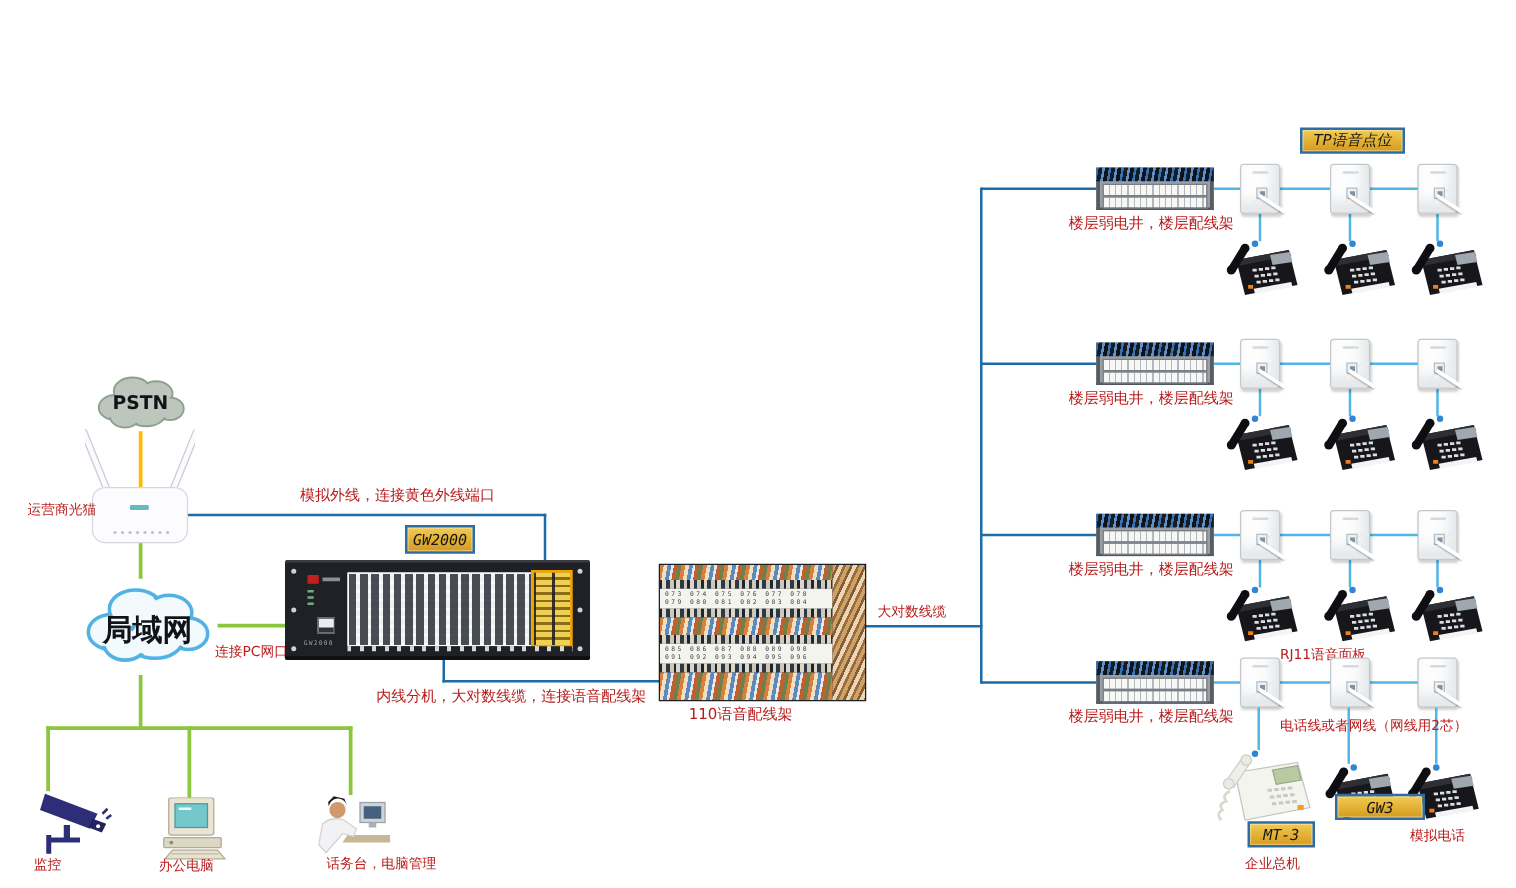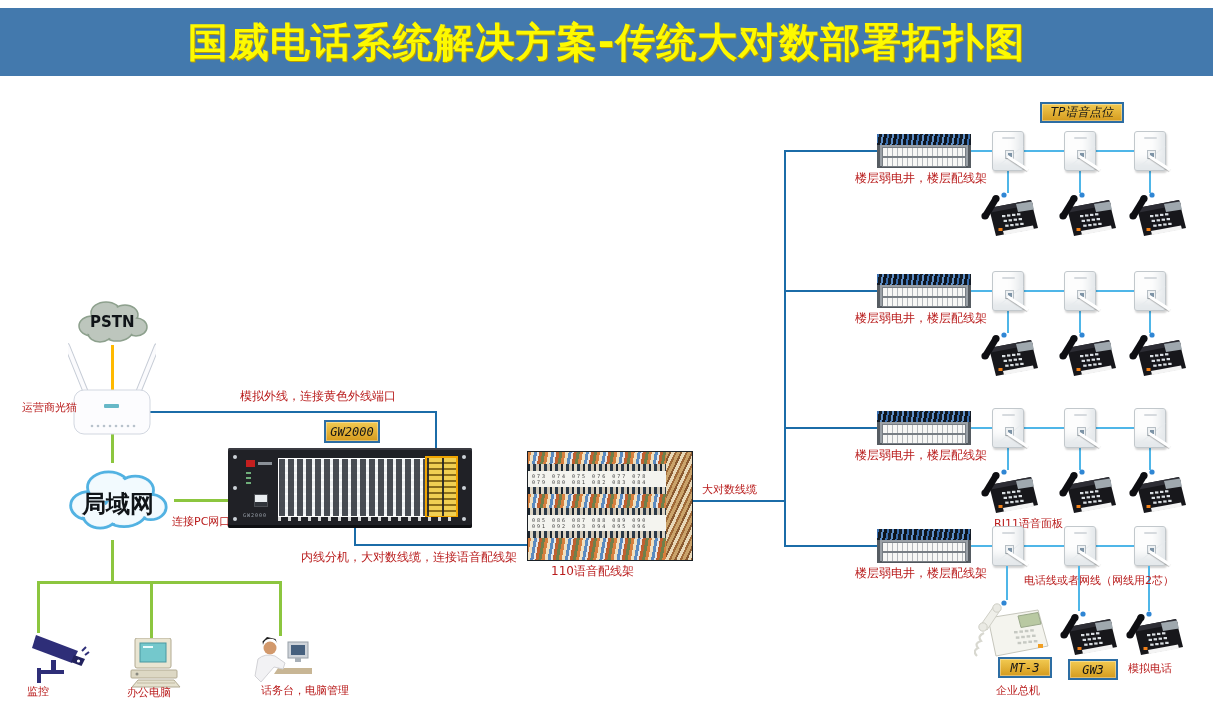--- a/index.html
+++ b/index.html
@@ -206,23 +206,20 @@
     <rect x="43" y="24" width="6" height="4" fill="#a8b0b8"></rect>
     <polygon points="26,34 60,34 60,40 22,40" fill="#c8b695"></polygon>
     <path d="M11,11 a7.5,7.5 0 0 1 14.5,-1 l-2,-5 -8.5,-2 -4.5,4.5 z" fill="#1c1c1c"></path>
     <circle cx="18" cy="14" r="6.5" fill="#d2996c"></circle>
     <path d="M6,25 q7,-6 17,-3 l10,7 -2,6 -9,-2 -13,15 -6,-6 z" fill="#f2f2f4" stroke="#d2d2d6"></path>
   </symbol>
 </svg>
 
 <div class="stage">
 
-  <div class="banner">
-    <h1>国威电话系统解决方案-传统大对数部署拓扑图</h1>
-  </div>
 
   <div class="vl t3 c-orange abs" style="left:111px;top:345px;height:46px"></div>
   <div class="hl c-blue" style="left:146px;top:411px;width:291px"></div>
   <div class="vl c-blue" style="left:435px;top:411px;height:72px"></div>
   <div class="vl t3 c-green" style="left:111px;top:432px;height:31px"></div>
   <div class="hl t3 c-green" style="left:174px;top:499px;width:86px"></div>
   <div class="vl t3 c-green" style="left:111px;top:540px;height:43px"></div>
   <div class="hl t3 c-green" style="left:37px;top:581px;width:245px"></div>
   <div class="vl t3 c-green" style="left:37px;top:581px;height:52px"></div>
   <div class="vl t3 c-green" style="left:150px;top:581px;height:60px"></div>
@@ -436,21 +433,21 @@
         <use href="#sym-phone-black"></use>
       </svg>
     <svg class="abs" style="left:274px;top:61px" width="58" height="46">
         <use href="#sym-phone-black"></use>
       </svg>
     <svg class="abs" style="left:344px;top:61px" width="58" height="46">
         <use href="#sym-phone-black"></use>
       </svg>
     <div class="lbl" style="left:70px;top:41px">楼层弱电井，楼层配线架</div>
   </div>
-  <div class="lbl s" style="left:994px;top:518px">RJ11语音面板</div>
+  <div class="lbl s" style="left:1024px;top:518px">RJ11语音面板</div>
 
   <div class="abs" style="left:785px;top:526px;width:428px;height:60px">
     <div class="hl c-blue" style="left:0;top:19px;width:93px"></div>
     <div class="hl c-lblue" style="left:186px;top:19px;width:180px"></div>
     <div class="abs fpanel" style="left:92px;top:3px;width:94px;height:34px">
         <i class="fp-w"></i>
         <i class="fp-r1"></i>
         <i class="fp-r2"></i>
       </div>
     <div class="abs wplate" style="left:207px;top:0">
@@ -485,17 +482,17 @@
       <use href="#sym-phone-white"></use>
     </svg>
   <svg class="abs" style="left:1060px;top:611px" width="58" height="46">
       <use href="#sym-phone-black"></use>
     </svg>
   <svg class="abs" style="left:1126px;top:611px" width="58" height="46">
       <use href="#sym-phone-black"></use>
     </svg>
 
   <div class="gold" style="left:998px;top:657px;width:54px;height:21px">MT-3</div>
-  <div class="gold" style="left:1068px;top:659px;width:50px;height:21px">GW3</div>
+  <div class="gold" style="left:1068px;top:635px;width:72px;height:21px">GW3</div>
   <div class="lbl s" style="left:1128px;top:663px">模拟电话</div>
   <div class="lbl s" style="left:996px;top:685px">企业总机</div>
 
 </div>
 
 </body></html>

